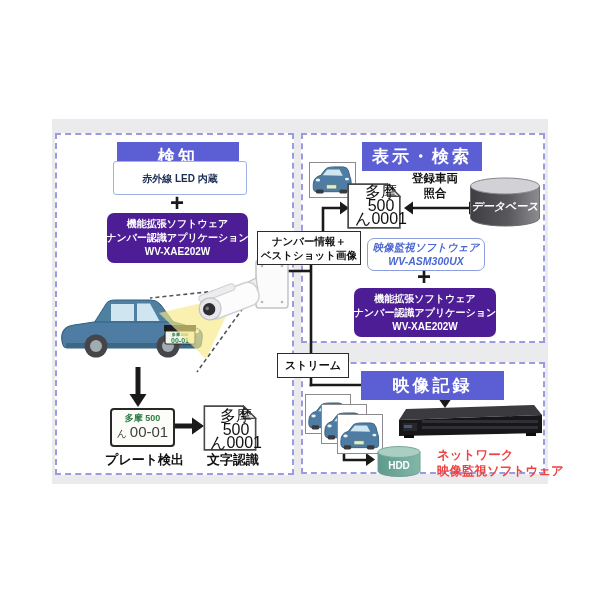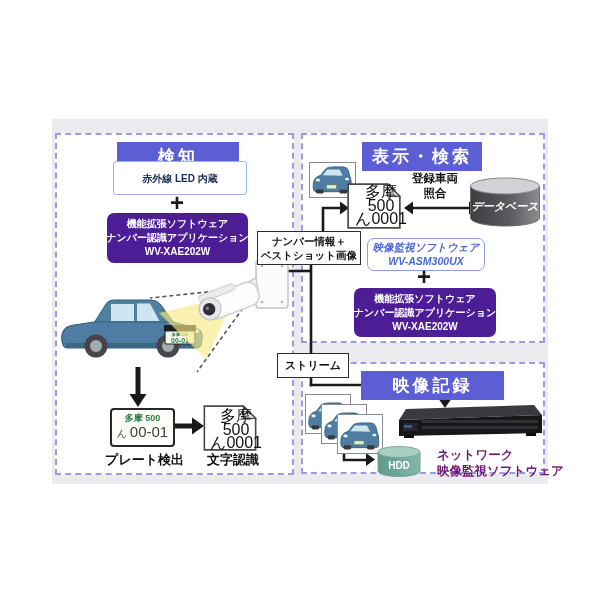--- a/index.html
+++ b/index.html
@@ -43,21 +43,21 @@
   .doc1{left:202px;top:405px;width:56px;height:46px;}
   .doc2{left:347px;top:181px;width:54px;height:50px;}
   .doc .doctext{position:absolute;left:8px;top:4px;font-size:16px;font-weight:normal;color:#111;line-height:13.5px;text-align:center;white-space:nowrap;}
   .caption{color:#111;font-weight:bold;font-size:13px;text-align:right;z-index:10;white-space:nowrap;}
   .cap-plate{left:98px;top:451px;width:86px;}
   .cap-ocr{left:203px;top:451px;width:56px;}
   .match{left:403px;top:171px;width:64px;color:#111;font-weight:bold;font-size:11.5px;line-height:15px;text-align:center;z-index:10;white-space:nowrap;}
   .dbsvg{left:469px;top:177px;width:72px;height:50px;z-index:10;}
   .hddsvg{left:377px;top:446px;width:44px;height:32px;z-index:11;}
   .recsvg{left:394px;top:402px;width:150px;height:42px;z-index:10;}
-  .rec-label{left:437px;top:447px;width:110px;color:#701a75;font-weight:bold;font-size:12.5px;line-height:16px;text-align:left;z-index:10;white-space:nowrap;}
+  .rec-label{left:437px;top:447px;width:110px;color:#ef4444;font-weight:bold;font-size:12.5px;line-height:16px;text-align:left;z-index:10;white-space:nowrap;}
   .frame{background:#ffffff;border:1.5px solid #8a8a8f;z-index:6;}
   .f1{left:305px;top:394px;width:44px;height:38px;}
   .f2{left:321px;top:404px;width:44px;height:38px;z-index:7;}
   .f3{left:337px;top:414px;width:44px;height:38px;z-index:8;}
   .topcar{left:309px;top:162px;width:45px;height:34px;z-index:6;}
   .framecar{position:absolute;left:1px;top:6px;width:41px;height:30px;}
   .topcarimg{position:absolute;left:1px;top:2px;width:42px;height:30px;}
 </style>
 </head>
 <body>

